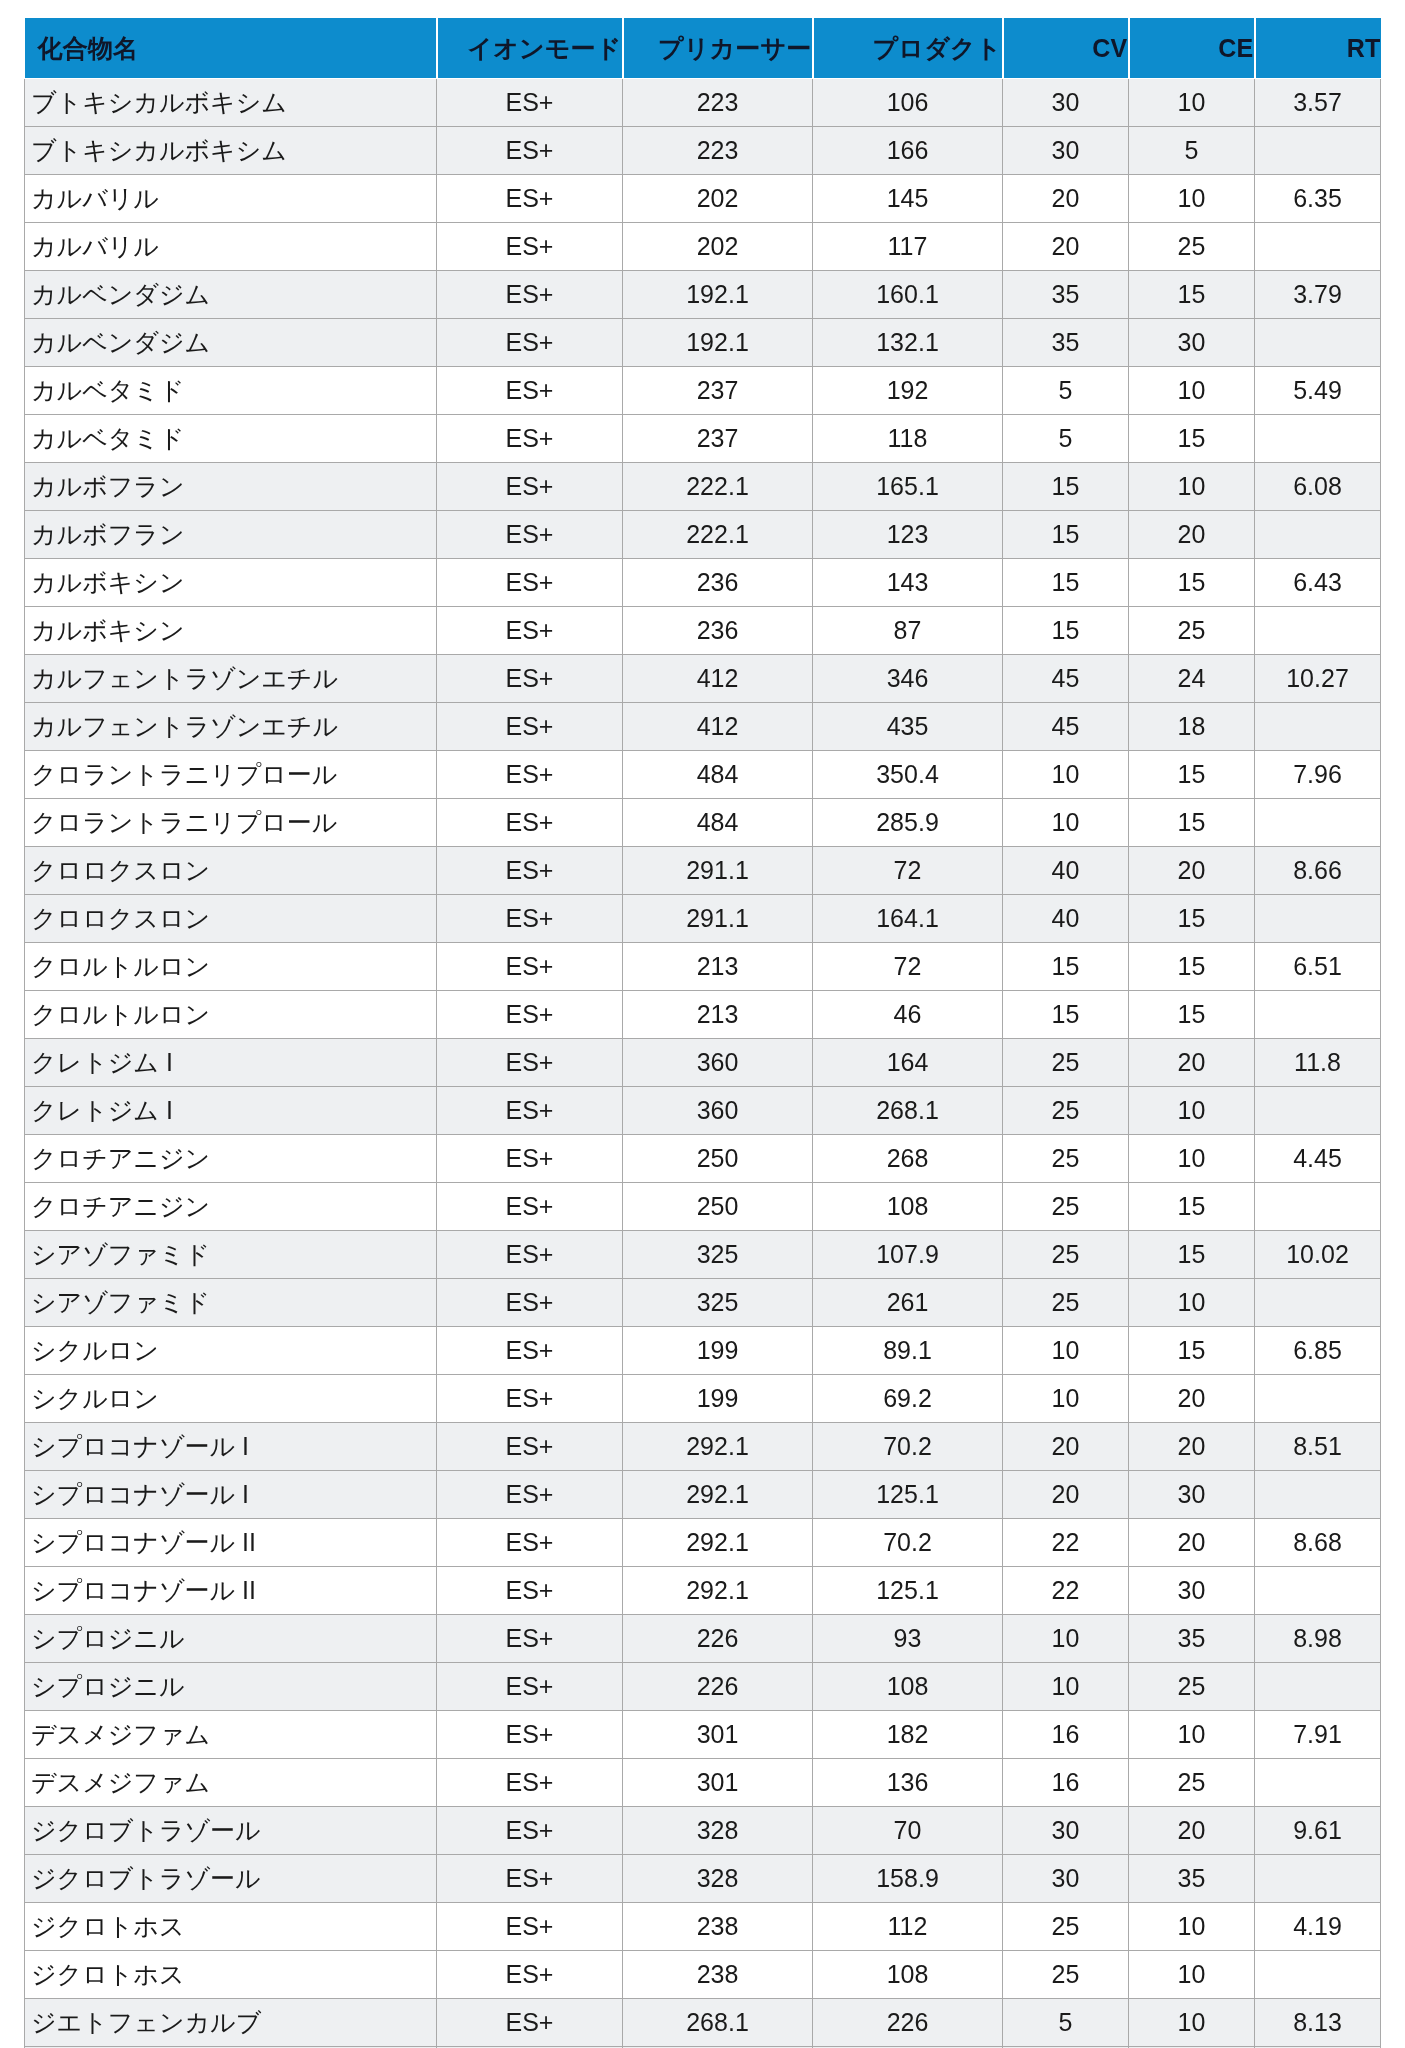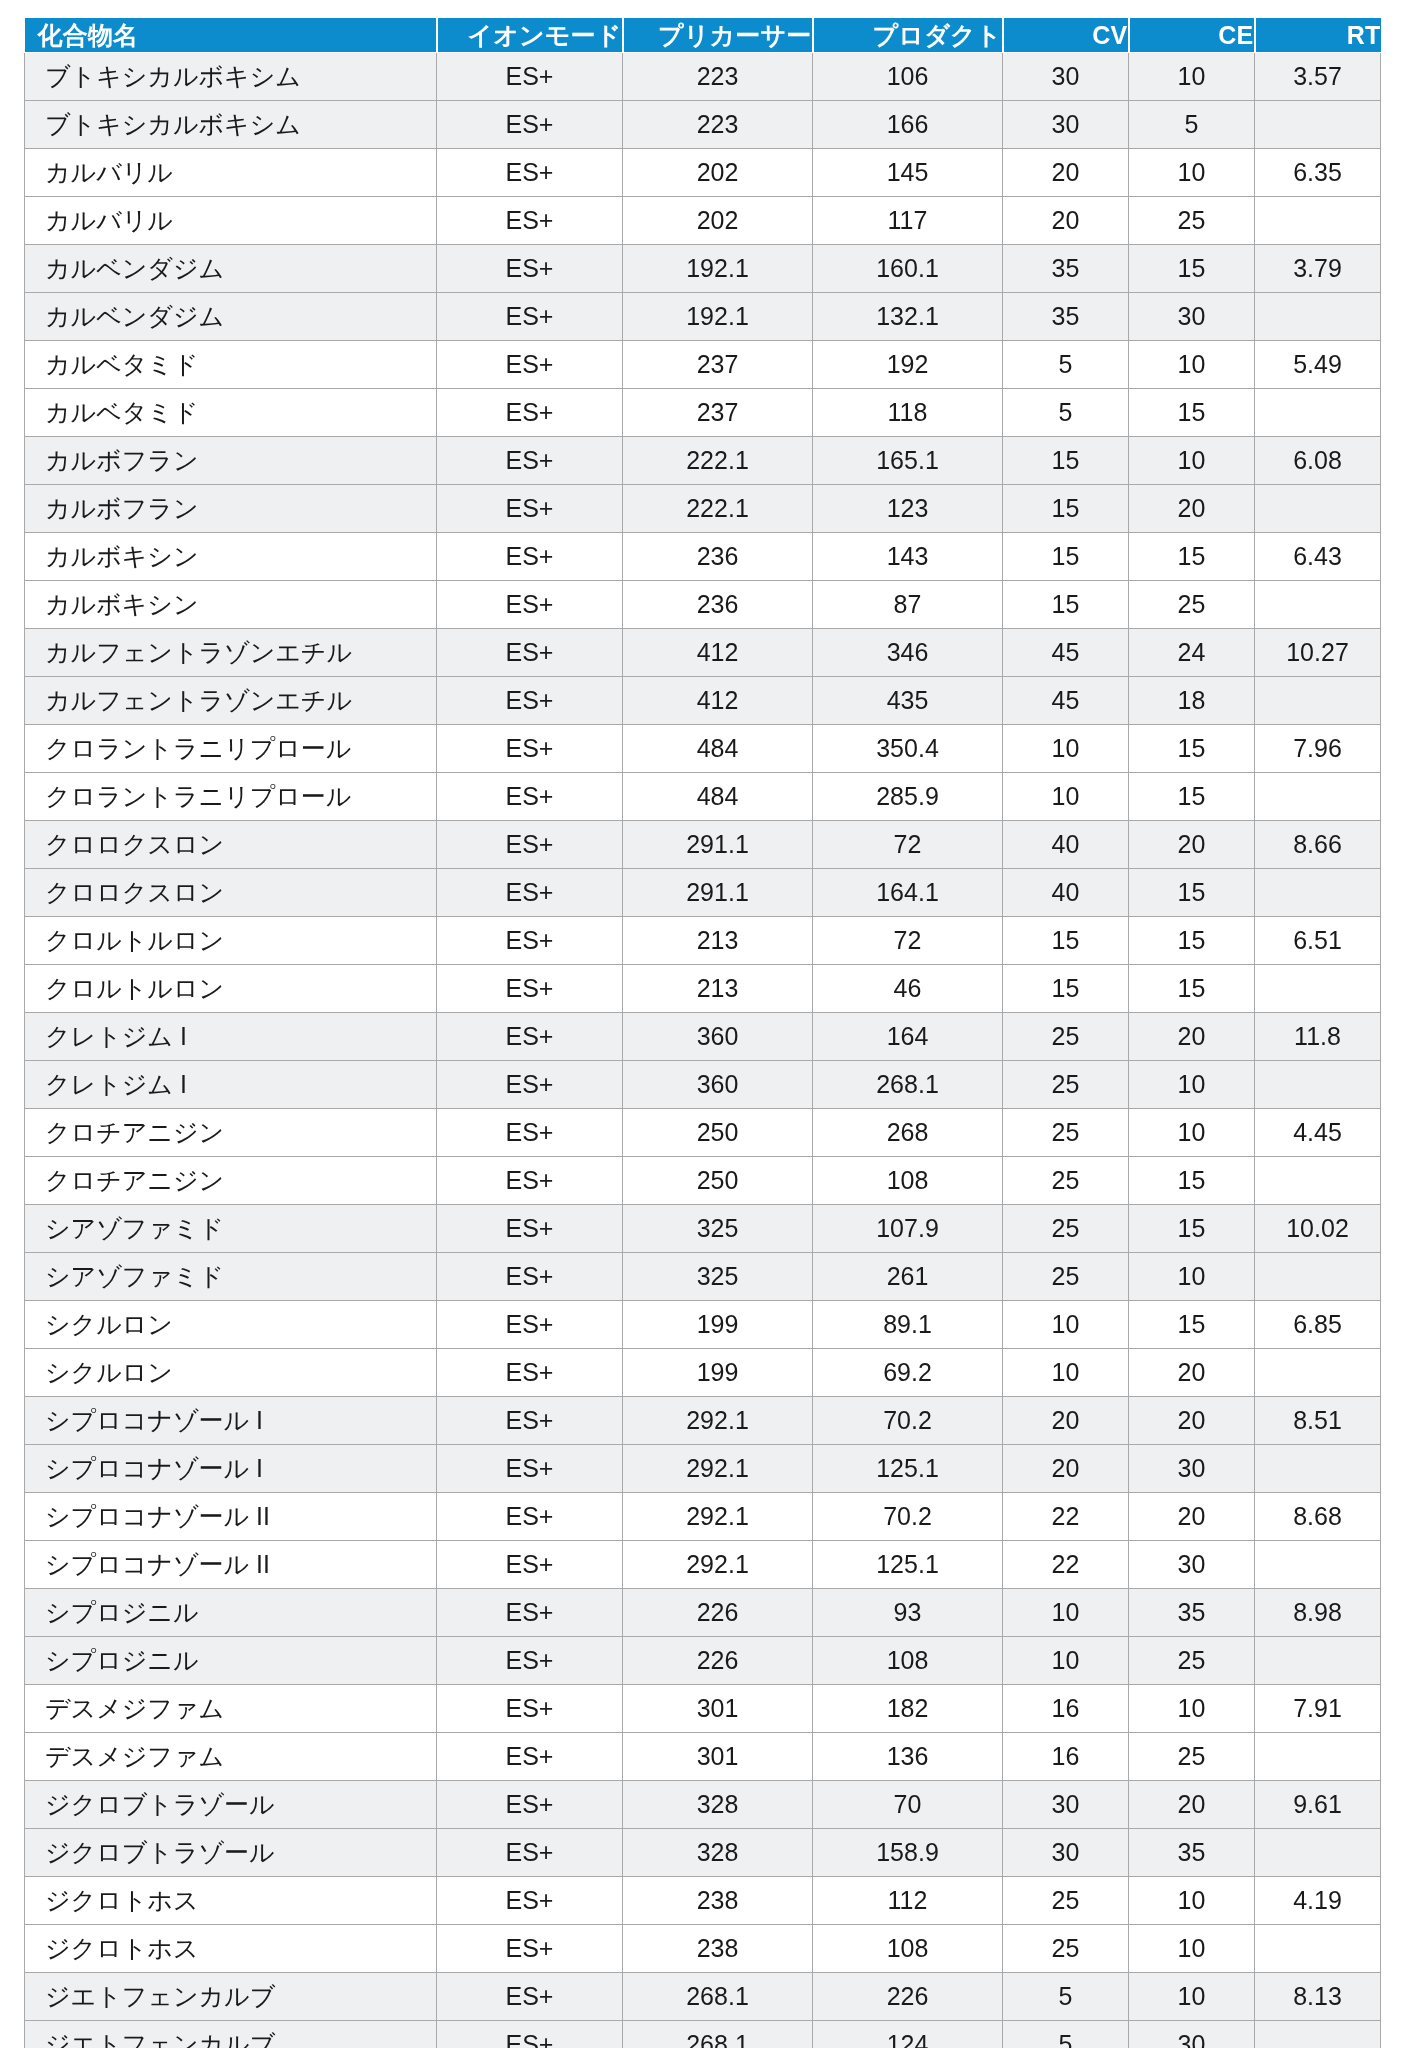--- a/index.html
+++ b/index.html
@@ -31,24 +31,24 @@
   table.mrm-table col.c-name   { width: 412px; }
   table.mrm-table col.c-mode   { width: 186px; }
   table.mrm-table col.c-prec   { width: 190px; }
   table.mrm-table col.c-prod   { width: 190px; }
   table.mrm-table col.c-cv     { width: 126px; }
   table.mrm-table col.c-ce     { width: 126px; }
   table.mrm-table col.c-rt     { width: 126px; }
 
   thead th {
     background: #0d8ccd;
-    color: #ffffff;
+    color: #0f172a;
     font-size: 25px;
     font-weight: bold;
-    height: 34px;
+    height: 60px;
     padding: 0 0 0 0;
     border-right: 2px solid #ffffff;
     border-bottom: 1px solid #ffffff;
     letter-spacing: 0.2px;
     white-space: nowrap;
   }
   thead th:last-child { border-right: none; }
   thead th.h-name {
     text-align: left;
     padding-left: 13px;
@@ -64,21 +64,21 @@
     white-space: nowrap;
     overflow: hidden;
     line-height: 1.05;
   }
   tbody tr td:first-child {
     border-left: 1px solid #a9a9a9;
   }
   tbody tr:first-child td { border-top: 1px solid #c8c8c8; }
   tbody td.t-name {
     text-align: left;
-    padding-left: 20px;
+    padding-left: 6px;
   }
   tbody td.t-center { text-align: center; }
 
   tbody tr.band-a td { background: #ffffff; }
   tbody tr.band-b td { background: #eef0f2; }
 </style>
 </head>
 <body>
 
 <div class="sheet">

